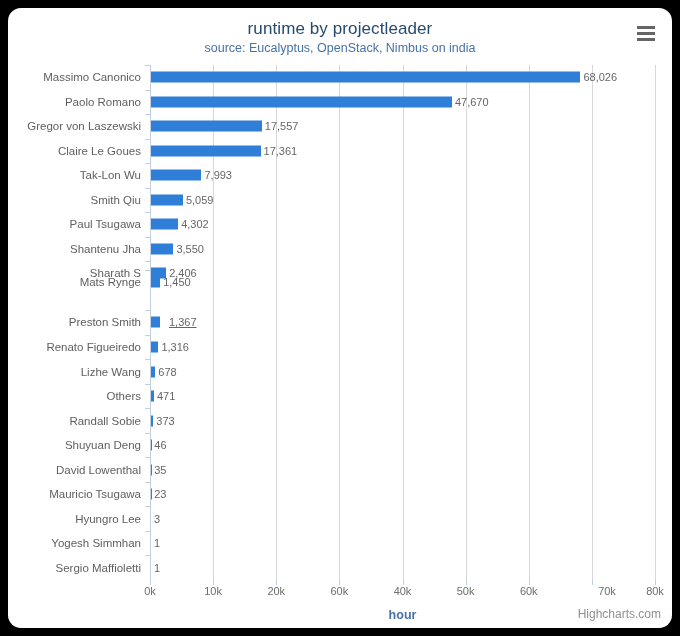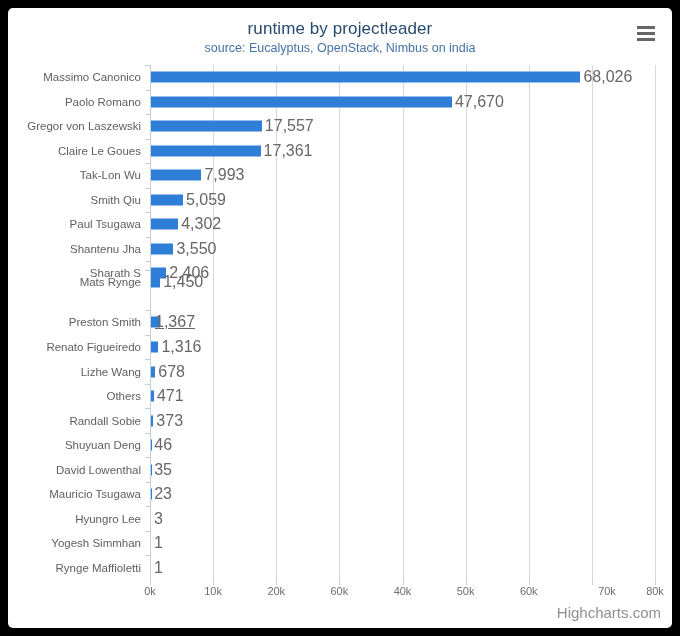--- a/index.html
+++ b/index.html
@@ -14,21 +14,21 @@
     font-family: "Liberation Sans", "DejaVu Sans", sans-serif;
   }
 
   .chart-frame {
     position: absolute;
     left: 8px;
     top: 8px;
     width: 664px;
     height: 620px;
     background: #ffffff;
-    border-radius: 5px;
+    border-radius: 13px;
     overflow: hidden;
   }
 
   
   .chart-title {
     position: absolute;
     left: 0;
     top: 11px;
     width: 664px;
     text-align: center;
@@ -127,21 +127,21 @@
     top: 50%;
     transform: translateY(-50%);
     left: 1px;
     height: 11px;
     background: #2f7ed8;
   }
   .bar-label {
     position: absolute;
     top: 50%;
     transform: translateY(-50%);
-    font-size: 16px;
+    font-size: 11px;
     color: #666666;
     white-space: nowrap;
     margin-left: 3px;
   }
 
   
   .xtick-label {
     position: absolute;
     top: 520px;
     font-size: 11px;
@@ -165,21 +165,21 @@
     font-size: 12.5px;
     font-weight: bold;
     color: #4572a7;
   }
 
   
   .credits {
     position: absolute;
     right: 11px;
     bottom: 7px;
-    font-size: 15px;
+    font-size: 12px;
     color: #909090;
     cursor: pointer;
   }
 </style>
 </head>
 <body>
 
 <div class="chart-frame">
 
   <div class="chart-title">runtime by projectleader</div>
@@ -261,21 +261,21 @@
         <div class="row" style="top: 205px; height: 24.5238px;">
           <div class="tick"></div>
           <div class="cat-label">Mats Rynge</div>
           <div class="bar" style="width: 9.15312px; background: rgb(47, 126, 216);"></div>
           <div class="bar-label" style="left: 10.1531px;">1,450</div>
         </div>
         <div class="row" style="top: 245.238px; height: 24.5238px;">
           <div class="tick"></div>
           <div class="cat-label">Preston Smith</div>
           <div class="bar" style="width: 8.62919px; background: rgb(47, 126, 216);"></div>
-          <div class="bar-label" style="left: 2px; text-decoration: underline;">1,367</div>
+          <div class="bar-label" style="left: 16px; text-decoration: underline;">1,367</div>
         </div>
         <div class="row" style="top: 269.762px; height: 24.5238px;">
           <div class="tick"></div>
           <div class="cat-label">Renato Figueiredo</div>
           <div class="bar" style="width: 7.4235px; background: rgb(47, 126, 216);"></div>
           <div class="bar-label" style="left: 8.4235px;">1,316</div>
         </div>
         <div class="row" style="top: 294.286px; height: 24.5238px;">
           <div class="tick"></div>
           <div class="cat-label">Lizhe Wang</div>
@@ -319,21 +319,21 @@
           <div class="bar-label" style="left: 1.01894px;">3</div>
         </div>
         <div class="row" style="top: 465.952px; height: 24.5238px;">
           <div class="tick"></div>
           <div class="cat-label">Yogesh Simmhan</div>
           <div class="bar" style="width: 0.0063125px; background: rgb(47, 126, 216);"></div>
           <div class="bar-label" style="left: 1.00631px;">1</div>
         </div>
         <div class="row" style="top: 490.476px; height: 24.5238px;">
           <div class="tick"></div>
-          <div class="cat-label">Rynge Maffioletti</div>
+          <div class="cat-label">Sergio Maffioletti</div>
           <div class="bar" style="width: 0.0063125px; background: rgb(47, 126, 216);"></div>
           <div class="bar-label" style="left: 1.00631px;">1</div>
         </div>
       </div>
     <div id="xaxis">
         <div class="xtick-mark" style="left: 0px;"></div>
         <div class="xtick-label" style="left: 0px;">0k</div>
         <div class="xtick-mark" style="left: 63.125px;"></div>
         <div class="xtick-label" style="left: 63.125px;">10k</div>
         <div class="xtick-mark" style="left: 126.25px;"></div>
@@ -344,16 +344,17 @@
         <div class="xtick-label" style="left: 252.5px;">40k</div>
         <div class="xtick-mark" style="left: 315.625px;"></div>
         <div class="xtick-label" style="left: 315.625px;">50k</div>
         <div class="xtick-mark" style="left: 378.75px;"></div>
         <div class="xtick-label" style="left: 378.75px;">60k</div>
         <div class="xtick-mark" style="left: 441.875px;"></div>
         <div class="xtick-label" style="left: 457px;">70k</div>
         <div class="xtick-mark" style="left: 505px;"></div>
         <div class="xtick-label" style="left: 505px;">80k</div>
       </div>
+    <div class="x-axis-title">hour</div>
   </div>
 
   <div class="credits">Highcharts.com</div>
 </div>
 
 </body></html>

